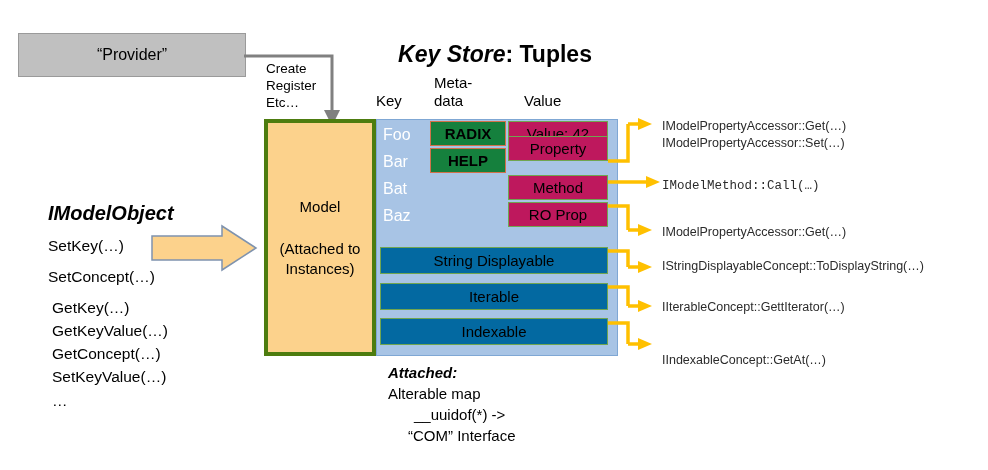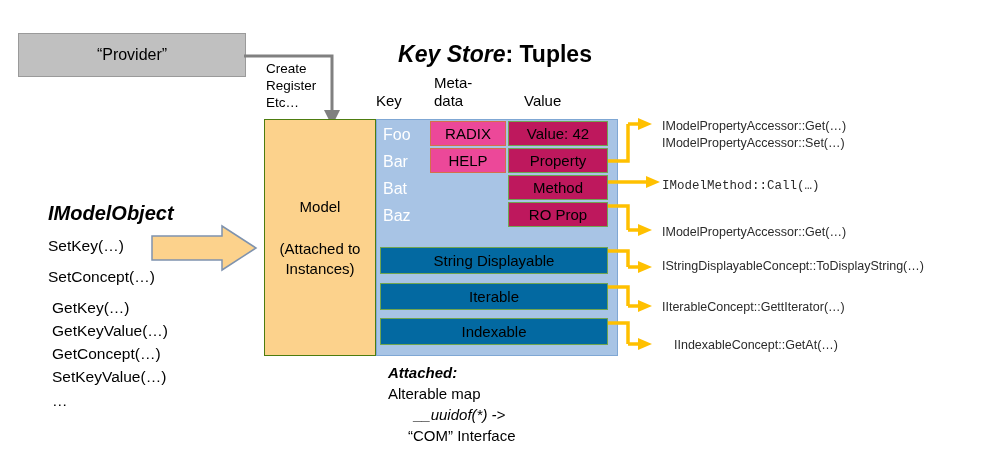--- a/index.html
+++ b/index.html
@@ -47,21 +47,21 @@
   
   .col-header { font-size: 15px; line-height: 18px; }
   #header-key      { left: 376px; top: 92px; width: 52px; }
   #header-metadata { left: 434px; top: 74px; width: 60px; }
   #header-value    { left: 524px; top: 92px; width: 60px; }
 
   
   #model-box {
     left: 264px; top: 119px; width: 112px; height: 237px;
     background: #fcd28c;
-    border: 1px solid #4d7c0f;
+    border: 4px solid #4d7c0f;
     box-sizing: border-box;
     display: flex; flex-direction: column;
     align-items: center; justify-content: center;
     font-size: 15px; line-height: 20px; text-align: center;
   }
   #model-title { margin-bottom: 22px; }
   #model-subtitle { }
 
   
   #key-panel {
@@ -74,39 +74,40 @@
     position: absolute;
     left: 6px; width: 52px;
     color: #ffffff;
     font-size: 16px;
     line-height: 22px;
   }
 
   
   .meta-cell {
     left: 430px; width: 76px; height: 25px;
-    background: #ec4899;
+    background: #15803d;
     border: 1px solid #d2714a;
     box-sizing: border-box;
     display: flex; align-items: center; justify-content: center;
     font-size: 15px;
+    font-weight: bold;
   }
   #meta-radix { top: 121px; }
   #meta-help  { top: 148px; }
 
   
   .val-cell {
     background: #be185d;
     border: 1px solid #70a550;
     box-sizing: border-box;
     display: flex; align-items: center; justify-content: center;
     font-size: 15px;
   }
   #val-42       { left: 508px; top: 121px;  width: 100px; height: 25px; }
-  #val-property { left: 508px; top: 148px;  width: 100px; height: 25px; }
+  #val-property { left: 508px; top: 136px;  width: 100px; height: 25px; }
   #val-method   { left: 508px; top: 175px;  width: 100px; height: 25px; }
   #val-roprop   { left: 508px; top: 202px;  width: 100px; height: 25px; }
 
   
   .concept-bar {
     left: 380px; width: 228px; height: 27px;
     background: #0369a1;
     border: 1px solid #70a550;
     box-sizing: border-box;
     display: flex; align-items: center; justify-content: center;
@@ -126,37 +127,37 @@
 
   
   #big-arrow { left: 150px; top: 224px; width: 108px; height: 48px; }
 
   
   #concepts-note {
     left: 388px; top: 362px; width: 240px;
     font-size: 15px; line-height: 21px;
   }
   #concepts-note .hdr { font-weight: bold; font-style: italic; }
-  #concepts-note .ind1 { padding-left: 26px; font-style: italic; }
+  #concepts-note .ind1 { padding-left: 26px; }
   #concepts-note .ind2 { padding-left: 20px; }
 
   
   .annot {
     left: 662px;
     font-size: 12.5px;
     line-height: 17px;
     color: #2b2b2b;
     white-space: nowrap;
   }
   #annot-propertyaccessor { top: 118px; }
   #annot-method           { top: 178px; font-family: Liberation Mono, monospace; }
   #annot-roprop           { top: 224px; }
   #annot-stringdisp       { top: 258px; }
   #annot-iterable         { top: 299px; }
-  #annot-indexable        { top: 337px; margin-left: 12px; }
+  #annot-indexable        { top: 352px; }
 
   #right-connectors { left: 606px; top: 110px; width: 70px; height: 255px; }
 </style>
 </head>
 <body>
 
 <div class="abs" id="provider-box">
   <span>“Provider”</span>
 </div>
 

